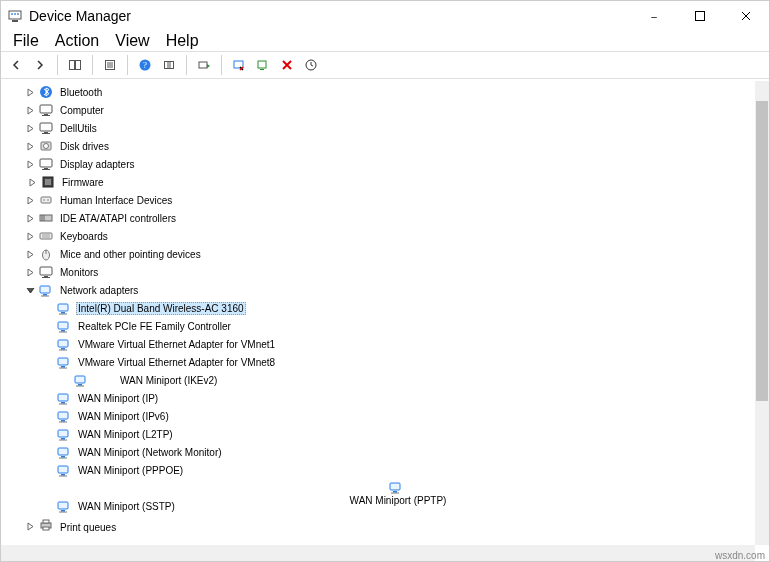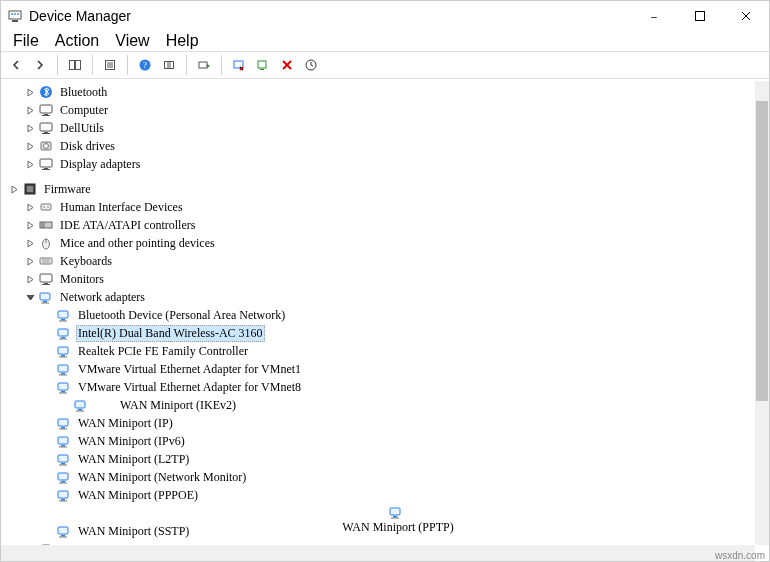--- a/index.html
+++ b/index.html
@@ -76,21 +76,21 @@
     display:inline-flex; align-items:center; justify-content:center;
     font-size: 9px; color:#555;
     margin-right: 1px;
   }
   .node-icon {
     width: 16px; height: 16px;
     display:inline-flex; align-items:center; justify-content:center;
     margin-right: 4px;
     flex-shrink: 0;
   }
-  .label { font-size: 12px; padding: 0 2px; font-family: Liberation Serif, serif; }
+  .label { font-size: 10px; padding: 0 2px; }
   .selected .label { background: #cce8ff; border: 1px dotted #999; padding: 0 1px; }
   .vscroll {
     position:absolute; right:0; top:80px; bottom:16px; width:14px;
     background:#f0f0f0;
   }
   .vscroll-thumb { position:absolute; left:1px; right:1px; top:20px; height:300px; background:#c2c2c2; }
   .hscroll {
     position:absolute; left:0; right:14px; bottom:0; height:16px;
     background:#f0f0f0;
   }
@@ -276,21 +276,21 @@
       </span>
       <span class="node-icon">
         <svg width="16" height="16" viewBox="0 0 16 16">
           <rect x="2" y="3" width="12" height="8" rx="1" fill="#fdfdfd" stroke="#555"></rect>
           <rect x="6" y="12" width="4" height="1" fill="#555"></rect>
           <rect x="4" y="13" width="8" height="1" fill="#555"></rect>
         </svg>
       </span>
       <span class="label">Display adapters</span>
     </div>
-    <div class="row" style="padding-left: 6px; margin-top: 7px;">
+    <div class="row" style="padding-left: 24px;">
       <span class="expander">
         <svg width="9" height="9" viewBox="0 0 9 9">
           <path d="M2 1l5 3.5L2 8z" fill="none" stroke="#666"></path>
         </svg>
       </span>
       <span class="node-icon">
         <svg width="16" height="16" viewBox="0 0 16 16">
           <rect x="3" y="3" width="10" height="10" fill="#444" stroke="#222"></rect>
           <rect x="5" y="5" width="6" height="6" fill="#888"></rect>
         </svg>
@@ -328,49 +328,49 @@
       <span class="label">IDE ATA/ATAPI controllers</span>
     </div>
     <div class="row" style="padding-left: 22px;">
       <span class="expander">
         <svg width="9" height="9" viewBox="0 0 9 9">
           <path d="M2 1l5 3.5L2 8z" fill="none" stroke="#666"></path>
         </svg>
       </span>
       <span class="node-icon">
         <svg width="16" height="16" viewBox="0 0 16 16">
-          <ellipse cx="8" cy="9" rx="3.5" ry="5" fill="#eee" stroke="#777"></ellipse>
-          <line x1="8" y1="4" x2="8" y2="8" stroke="#777"></line>
-        </svg>
-      </span>
-      <span class="label">Mice and other pointing devices</span>
-    </div>
-    <div class="row" style="padding-left: 22px;">
-      <span class="expander">
-        <svg width="9" height="9" viewBox="0 0 9 9">
-          <path d="M2 1l5 3.5L2 8z" fill="none" stroke="#666"></path>
-        </svg>
-      </span>
-      <span class="node-icon">
-        <svg width="16" height="16" viewBox="0 0 16 16">
           <rect x="2" y="5" width="12" height="6" rx="1" fill="#eee" stroke="#777"></rect>
           <line x1="4" y1="7" x2="12" y2="7" stroke="#999"></line>
           <line x1="4" y1="9" x2="12" y2="9" stroke="#999"></line>
         </svg>
       </span>
       <span class="label">Keyboards</span>
     </div>
     <div class="row" style="padding-left: 22px;">
       <span class="expander">
         <svg width="9" height="9" viewBox="0 0 9 9">
           <path d="M2 1l5 3.5L2 8z" fill="none" stroke="#666"></path>
         </svg>
       </span>
       <span class="node-icon">
         <svg width="16" height="16" viewBox="0 0 16 16">
+          <ellipse cx="8" cy="9" rx="3.5" ry="5" fill="#eee" stroke="#777"></ellipse>
+          <line x1="8" y1="4" x2="8" y2="8" stroke="#777"></line>
+        </svg>
+      </span>
+      <span class="label">Mice and other pointing devices</span>
+    </div>
+    <div class="row" style="padding-left: 22px;">
+      <span class="expander">
+        <svg width="9" height="9" viewBox="0 0 9 9">
+          <path d="M2 1l5 3.5L2 8z" fill="none" stroke="#666"></path>
+        </svg>
+      </span>
+      <span class="node-icon">
+        <svg width="16" height="16" viewBox="0 0 16 16">
           <rect x="2" y="3" width="12" height="8" rx="1" fill="#fdfdfd" stroke="#555"></rect>
           <rect x="6" y="12" width="4" height="1" fill="#555"></rect>
           <rect x="4" y="13" width="8" height="1" fill="#555"></rect>
         </svg>
       </span>
       <span class="label">Monitors</span>
     </div>
     <div class="row" style="padding-left: 22px;">
       <span class="expander">
         <svg width="9" height="9" viewBox="0 0 9 9">
@@ -378,31 +378,20 @@
         </svg>
       </span>
       <span class="node-icon">
         <svg width="16" height="16" viewBox="0 0 16 16">
           <rect x="2" y="4" width="10" height="7" rx="1" fill="#e8f4ff" stroke="#2b7de9"></rect>
           <rect x="5" y="12" width="4" height="1.5" fill="#2b7de9"></rect>
           <rect x="3" y="13.5" width="8" height="1" fill="#777"></rect>
         </svg>
       </span>
       <span class="label">Network adapters</span>
-    </div>
-    <div class="row" style="padding-left: 40px;">
-      <span class="expander"></span>
-      <span class="node-icon">
-        <svg width="16" height="16" viewBox="0 0 16 16">
-          <rect x="2" y="4" width="10" height="7" rx="1" fill="#e8f4ff" stroke="#2b7de9"></rect>
-          <rect x="5" y="12" width="4" height="1.5" fill="#2b7de9"></rect>
-          <rect x="3" y="13.5" width="8" height="1" fill="#777"></rect>
-        </svg>
-      </span>
-      <span class="label">Bluetooth Device (Personal Area Network)</span>
     </div>
     <div class="row selected" style="padding-left: 40px;">
       <span class="expander"></span>
       <span class="node-icon">
         <svg width="16" height="16" viewBox="0 0 16 16">
           <rect x="2" y="4" width="10" height="7" rx="1" fill="#e8f4ff" stroke="#2b7de9"></rect>
           <rect x="5" y="12" width="4" height="1.5" fill="#2b7de9"></rect>
           <rect x="3" y="13.5" width="8" height="1" fill="#777"></rect>
         </svg>
       </span>

